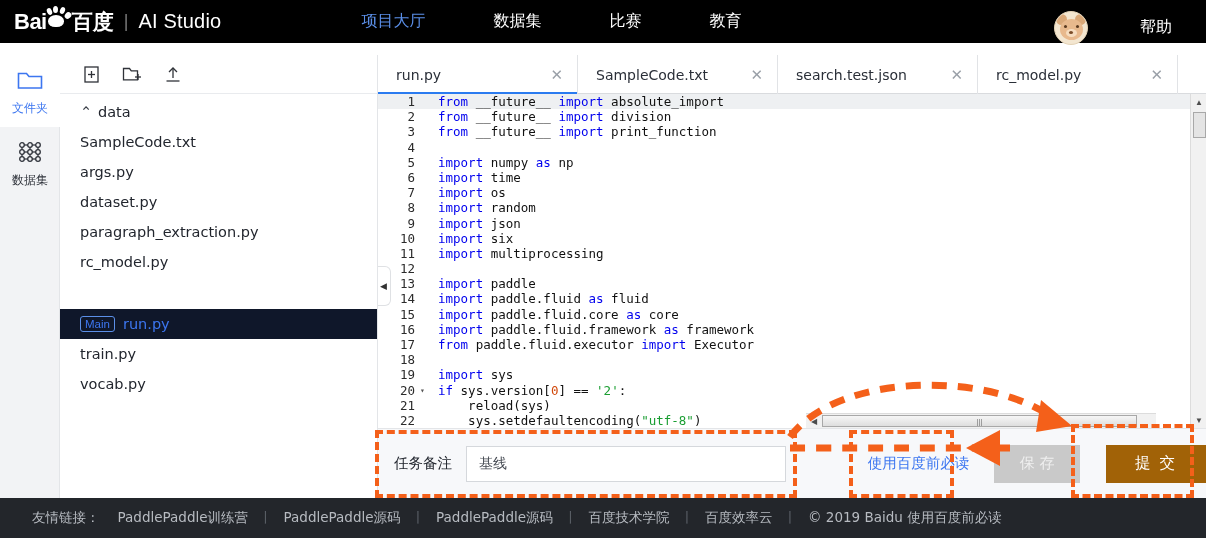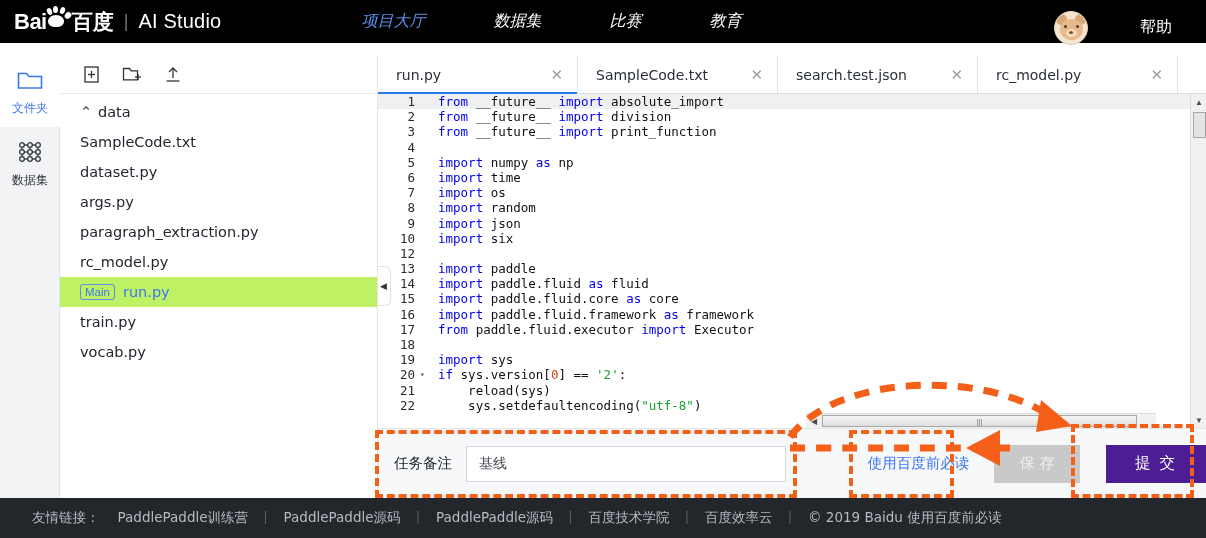--- a/index.html
+++ b/index.html
@@ -33,21 +33,21 @@
   .paw .p3 { width: 5px; height: 7px; left: 15px; top: 0px; transform: rotate(20deg); }
   .paw .p4 { width: 6px; height: 7px; left: 20px; top: 5px; transform: rotate(45deg); }
   .paw .big { width: 16px; height: 12px; left: 3px; top: 8px; border-radius: 50% 50% 45% 45%; }
   .logo-cn {
     color: #ffffff; font-size: 21px; font-weight: bold; margin-left: 1px;
     font-family: "DejaVu Sans", sans-serif;
   }
   .logo-div { color: #7b7b7b; font-size: 18px; margin: 0 10px; font-weight: 300; }
   .logo-ai { color: #ffffff; font-size: 20px; letter-spacing: 0.2px; }
 
-  .nav { display: flex; align-items: flex-start; margin-left: 106px; font-style: italic; }
+  .nav { display: flex; align-items: flex-start; margin-left: 106px; }
   .nav-item {
     color: #ffffff; font-size: 16px; padding: 0 34px; cursor: pointer;
     font-family: "DejaVu Sans", sans-serif; white-space: nowrap;
   }
   .nav-item.active { color: #5b8fe8; }
   .header-right {
     position: absolute; right: 0; top: 0; height: 55px;
     display: flex; align-items: center;
   }
   .avatar {
@@ -109,21 +109,21 @@
   .tb-btn {
     width: 34px; height: 28px; display: flex; align-items: center;
     justify-content: center; cursor: pointer; margin-right: 7px;
   }
   .file-list { padding-top: 3px; }
   .file-row {
     height: 30px; display: flex; align-items: center; padding-left: 20px;
     font-size: 14.5px; color: #22262e; cursor: pointer;
     font-family: "DejaVu Sans", sans-serif; white-space: nowrap;
   }
-  .file-row.selected { background: #bef264; color: #3c76f0; }
+  .file-row.selected { background: #0f172a; color: #3c76f0; margin-top: 32px; }
   .chev { width: 18px; display: inline-block; color: #3a3f48; }
   .badge-main {
     display: inline-block; border: 1px solid #5b8fe8; color: #3c76f0;
     border-radius: 3px; font-size: 11.5px; line-height: 14px;
     padding: 0 4px; margin-right: 8px;
     font-family: "Liberation Sans", sans-serif;
   }
 
   
   .editor {
@@ -216,21 +216,21 @@
   .link-tasks {
     color: #3c76f0; font-size: 14.5px; cursor: pointer; margin-left: 82px;
     font-family: "DejaVu Sans", sans-serif; white-space: nowrap;
   }
   .btn-save {
     width: 86px; height: 38px; background: #c9c9c9; color: #efefef;
     border: none; font-size: 15px; margin-left: 25px; cursor: default;
     font-family: "DejaVu Sans", sans-serif;
   }
   .btn-submit {
-    width: 100px; height: 38px; background: #4c1d95; color: #ffffff;
+    width: 100px; height: 38px; background: #a16207; color: #ffffff;
     border: none; font-size: 15.5px; margin-left: 26px; cursor: pointer;
     letter-spacing: 2px; font-family: "DejaVu Sans", sans-serif;
   }
 
   
   .footer {
     position: absolute; left: 0; bottom: 0; width: 1206px; height: 40px;
     background: #23262b; display: flex; align-items: center;
     font-size: 13.5px; color: #b7bbc1; font-family: "DejaVu Sans", sans-serif; margin-top: 36px;
   }
@@ -357,24 +357,24 @@
 
     <div class="file-list">
       <div class="file-row">
         <span class="chev">⌃</span>
         <span>data</span>
       </div>
       <div class="file-row">
         <span>SampleCode.txt</span>
       </div>
       <div class="file-row">
+        <span>args.py</span>
+      </div>
+      <div class="file-row">
         <span>dataset.py</span>
-      </div>
-      <div class="file-row">
-        <span>args.py</span>
       </div>
       <div class="file-row">
         <span>paragraph_extraction.py</span>
       </div>
       <div class="file-row">
         <span>rc_model.py</span>
       </div>
       <div class="file-row selected">
         <span class="badge-main">Main</span>
         <span>run.py</span>
@@ -413,20 +413,21 @@
           <div class="cline hl"><span class="lno">1</span><span class="fold"></span><span class="ctxt"><span class="k">from</span> __future__ <span class="k">import</span> absolute_import</span></div>
           <div class="cline"><span class="lno">2</span><span class="fold"></span><span class="ctxt"><span class="k">from</span> __future__ <span class="k">import</span> division</span></div>
           <div class="cline"><span class="lno">3</span><span class="fold"></span><span class="ctxt"><span class="k">from</span> __future__ <span class="k">import</span> print_function</span></div>
           <div class="cline"><span class="lno">4</span><span class="fold"></span><span class="ctxt"></span></div>
           <div class="cline"><span class="lno">5</span><span class="fold"></span><span class="ctxt"><span class="k">import</span> numpy <span class="k">as</span> np</span></div>
           <div class="cline"><span class="lno">6</span><span class="fold"></span><span class="ctxt"><span class="k">import</span> time</span></div>
           <div class="cline"><span class="lno">7</span><span class="fold"></span><span class="ctxt"><span class="k">import</span> os</span></div>
           <div class="cline"><span class="lno">8</span><span class="fold"></span><span class="ctxt"><span class="k">import</span> random</span></div>
           <div class="cline"><span class="lno">9</span><span class="fold"></span><span class="ctxt"><span class="k">import</span> json</span></div>
           <div class="cline"><span class="lno">10</span><span class="fold"></span><span class="ctxt"><span class="k">import</span> six</span></div>
+          <div class="cline"><span class="lno">11</span><span class="fold"></span><span class="ctxt"><span class="k">import</span> multiprocessing</span></div>
           <div class="cline"><span class="lno">12</span><span class="fold"></span><span class="ctxt"></span></div>
           <div class="cline"><span class="lno">13</span><span class="fold"></span><span class="ctxt"><span class="k">import</span> paddle</span></div>
           <div class="cline"><span class="lno">14</span><span class="fold"></span><span class="ctxt"><span class="k">import</span> paddle.fluid <span class="k">as</span> fluid</span></div>
           <div class="cline"><span class="lno">15</span><span class="fold"></span><span class="ctxt"><span class="k">import</span> paddle.fluid.core <span class="k">as</span> core</span></div>
           <div class="cline"><span class="lno">16</span><span class="fold"></span><span class="ctxt"><span class="k">import</span> paddle.fluid.framework <span class="k">as</span> framework</span></div>
           <div class="cline"><span class="lno">17</span><span class="fold"></span><span class="ctxt"><span class="k">from</span> paddle.fluid.executor <span class="k">import</span> Executor</span></div>
           <div class="cline"><span class="lno">18</span><span class="fold"></span><span class="ctxt"></span></div>
           <div class="cline"><span class="lno">19</span><span class="fold"></span><span class="ctxt"><span class="k">import</span> sys</span></div>
           <div class="cline"><span class="lno">20</span><span class="fold">▾</span><span class="ctxt"><span class="k">if</span> sys.version[<span class="n">0</span>] == <span class="s">'2'</span>:</span></div>
           <div class="cline"><span class="lno">21</span><span class="fold"></span><span class="ctxt">    reload(sys)</span></div>

